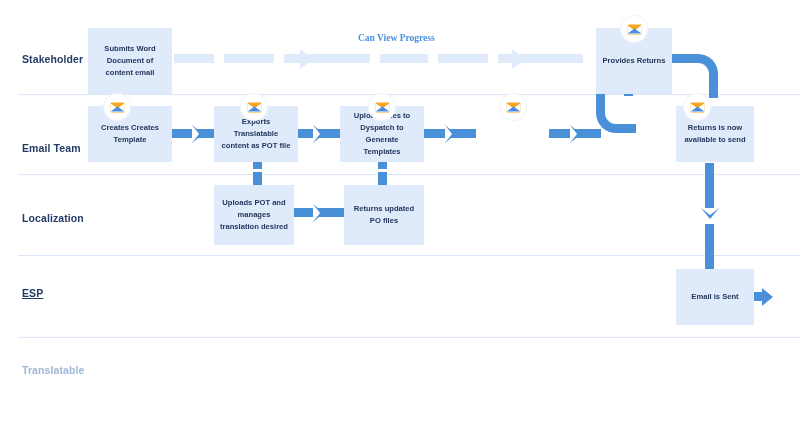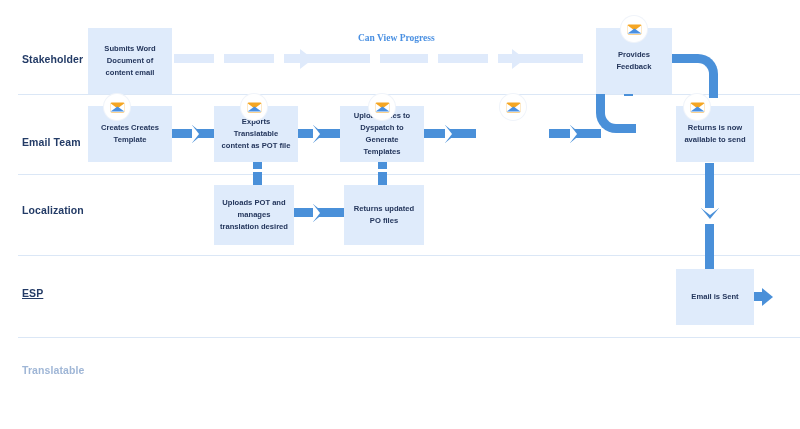--- a/index.html
+++ b/index.html
@@ -135,22 +135,22 @@
 <body>
 
 <div id="canvas">
 
   <div class="lane-line" style="top:94px;"></div>
   <div class="lane-line" style="top:174px;"></div>
   <div class="lane-line" style="top:255px;"></div>
   <div class="lane-line" style="top:337px;"></div>
 
   <div class="lane-label" style="top:53px;">Stakeholder</div>
-  <div class="lane-label" style="top:136px;">Email Team</div>
-  <div class="lane-label" style="top:204px;text-align:center;">Localization</div>
+  <div class="lane-label" style="top:142px;">Email Team</div>
+  <div class="lane-label" style="top:212px;text-align:center;">Localization</div>
   <div class="lane-label" style="top:287px;text-decoration:underline;">ESP</div>
   <div class="lane-label muted" style="top:364px;">Translatable</div>
 
   <div class="ghost-note" style="left:358px;top:33px;font-family:Liberation Serif, serif;">Can View Progress</div>
   <div class="ghost-seg" style="left:174px;top:54px;width:40px;"></div>
   <div class="ghost-seg" style="left:224px;top:54px;width:50px;"></div>
   <div class="ghost-seg" style="left:284px;top:54px;width:48px;"></div>
   <div class="ghost-arrow" style="left:300px;top:48.5px;"></div>
   <div class="ghost-seg" style="left:320px;top:54px;width:50px;"></div>
   <div class="ghost-seg" style="left:380px;top:54px;width:48px;"></div>
@@ -198,21 +198,21 @@
 
   <div class="bar" style="left:292px;top:208px;width:52px;height:9px;"></div>
   <div class="arrow-right" style="left:313px;top:203.5px;"></div>
   <div class="notch-right" style="left:313px;top:203.5px;"></div>
 
   <div class="node" style="left:88px;top:28px;width:84px;height:66px;">
     <span class="node-text">Submits Word Document of content email</span>
   </div>
 
   <div class="node" style="left:596px;top:28px;width:76px;height:66px;">
-    <span class="node-text">Provides Feedback</span>
+    <span class="node-text">Provides Returns</span>
   </div>
 
   <div class="node" style="left:88px;top:106px;width:84px;height:56px;">
     <span class="node-text">Creates Creates Template</span>
   </div>
 
   <div class="node" style="left:214px;top:106px;width:84px;height:56px;">
     <span class="node-text">Exports Translatable content as POT file</span>
   </div>
 

